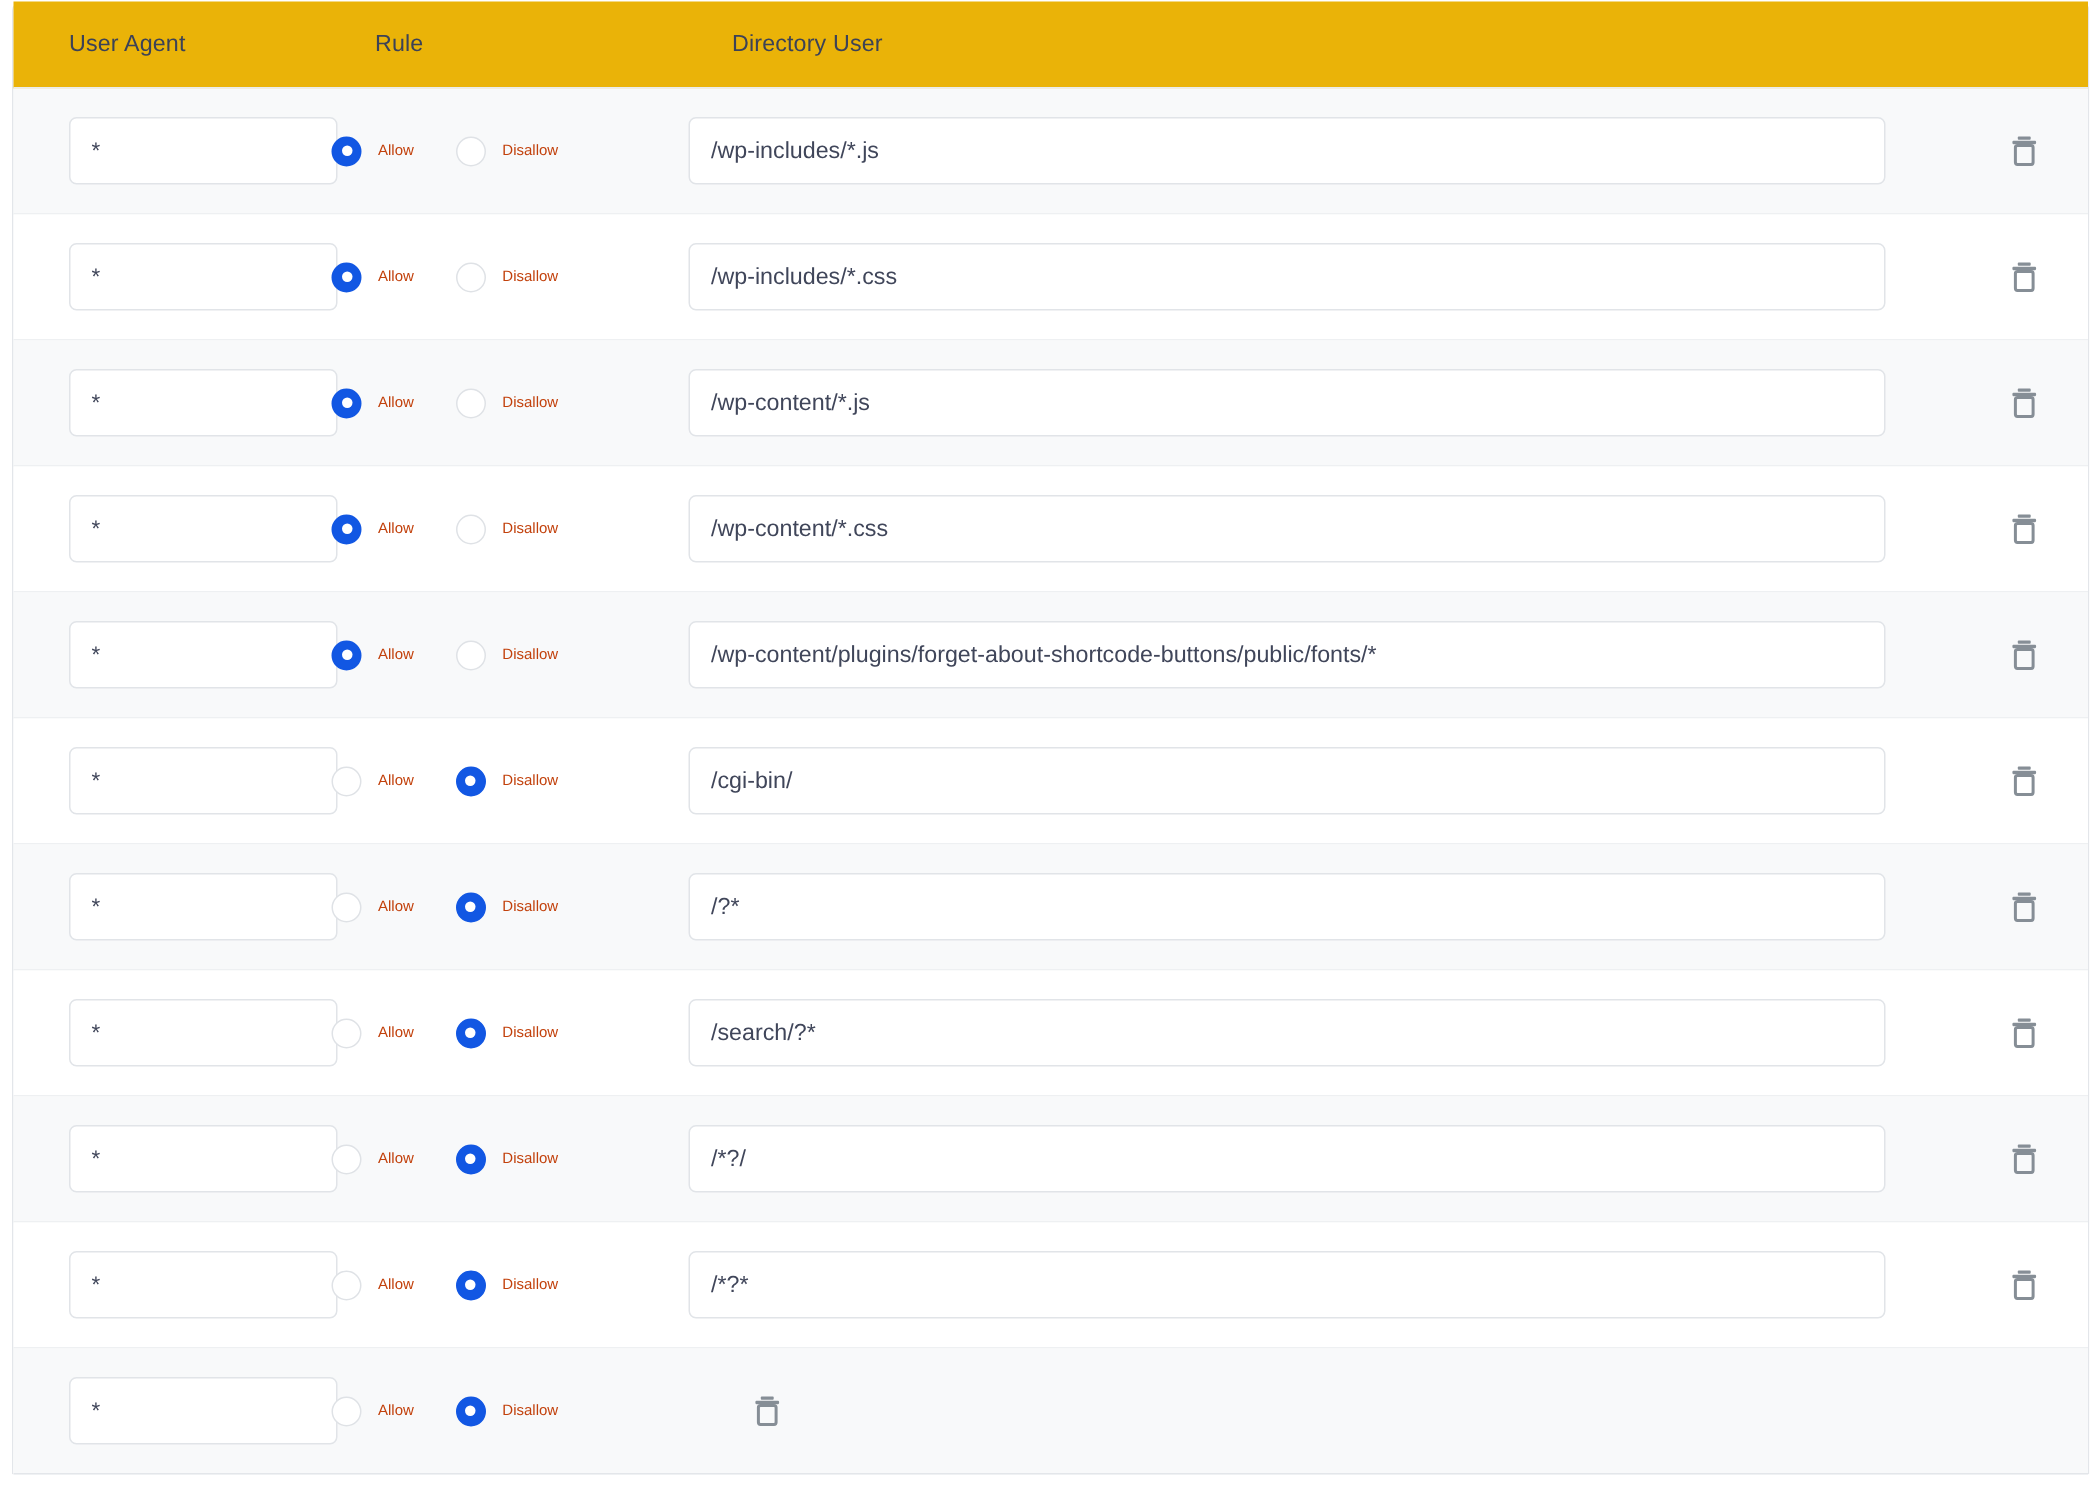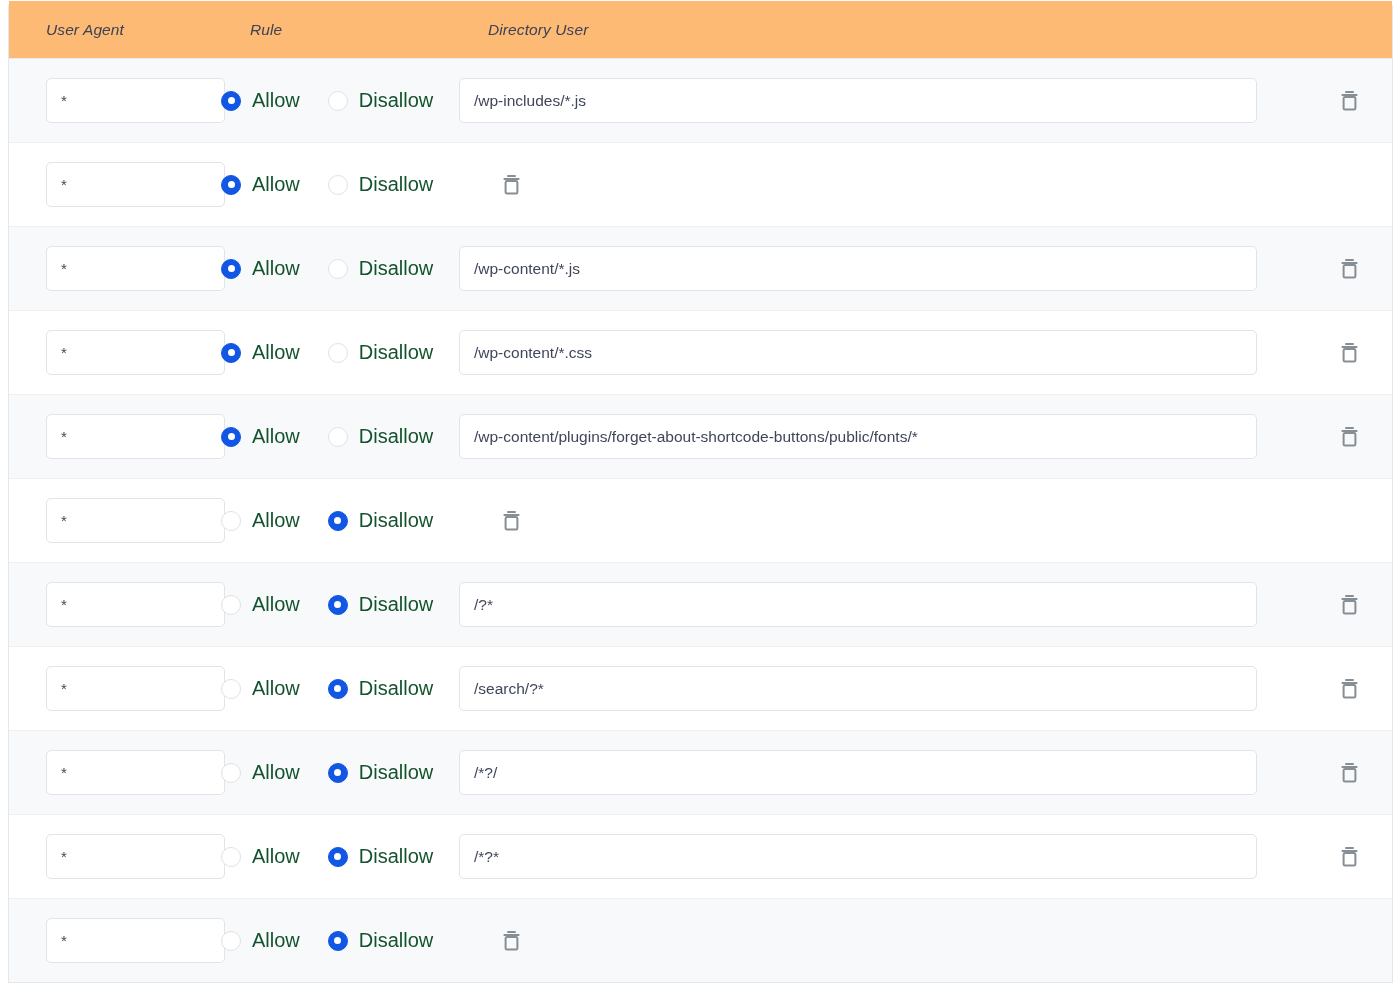--- a/index.html
+++ b/index.html
@@ -26,22 +26,21 @@
     border-radius: 6px 6px 0 0;
     background: #ffffff;
   }
 
   
   .thead {
     display: flex;
     align-items: center;
     height: 58px;
     border-bottom: 1px solid #e9ecef;
-    background: #fdba74;
-    font-style: italic;
+    background: #eab308;
   }
   .th {
     font-size: 15.5px;
     color: #3c4257;
     font-weight: 400;
     letter-spacing: .1px;
   }
   .col-ua     { width: 212px; padding-left: 37px; }
   .col-rule   { width: 238px; margin-left: 29px; }
   .col-path   { flex: 1; }
@@ -103,22 +102,22 @@
   .radio.on::after {
     content: "";
     position: absolute;
     left: 50%; top: 50%;
     width: 7px; height: 7px;
     margin: -3.5px 0 0 -3.5px;
     border-radius: 50%;
     background: #ffffff;
   }
   .radio-label {
-    font-size: 20px;
-    color: #14532d;
+    font-size: 10px;
+    color: #c2410c;
     white-space: nowrap;
   }
 
   
   .cell-path { flex: 1; }
   .path-input {
     width: 798px;
     height: 45px;
     border: 1px solid #e1e4e8;
     border-radius: 5px;
@@ -187,20 +186,21 @@
         <div class="cell-rule">
           <div class="radio-group">
             <span class="radio on"></span>
             <span class="radio-label">Allow</span>
           </div>
           <div class="radio-group">
             <span class="radio"></span>
             <span class="radio-label">Disallow</span>
           </div>
         </div>
+        <div class="cell-path"><input class="path-input" type="text" value="/wp-includes/*.css" style=""></div>
         <div class="cell-del">
           <button class="trash-btn"><svg width="19" height="21" viewBox="0 0 19 21">
               <rect x="5.2" y="1" width="8.6" height="2.1" rx="0.6" fill="#868e96"></rect>
               <rect x="1.6" y="3.9" width="15.8" height="2.2" rx="0.7" fill="#868e96"></rect>
               <rect x="3.6" y="7" width="11.8" height="12.6" rx="1.4" fill="none" stroke="#868e96" stroke-width="2"></rect>
             </svg></button>
         </div>
       </div>
       <div class="trow alt">
         <div class="cell-ua"><input class="ua-input" type="text" value="*" style=""></div>
@@ -270,20 +270,21 @@
         <div class="cell-rule">
           <div class="radio-group">
             <span class="radio"></span>
             <span class="radio-label">Allow</span>
           </div>
           <div class="radio-group">
             <span class="radio on"></span>
             <span class="radio-label">Disallow</span>
           </div>
         </div>
+        <div class="cell-path"><input class="path-input" type="text" value="/cgi-bin/" style=""></div>
         <div class="cell-del">
           <button class="trash-btn"><svg width="19" height="21" viewBox="0 0 19 21">
               <rect x="5.2" y="1" width="8.6" height="2.1" rx="0.6" fill="#868e96"></rect>
               <rect x="1.6" y="3.9" width="15.8" height="2.2" rx="0.7" fill="#868e96"></rect>
               <rect x="3.6" y="7" width="11.8" height="12.6" rx="1.4" fill="none" stroke="#868e96" stroke-width="2"></rect>
             </svg></button>
         </div>
       </div>
       <div class="trow alt">
         <div class="cell-ua"><input class="ua-input" type="text" value="*" style=""></div>

